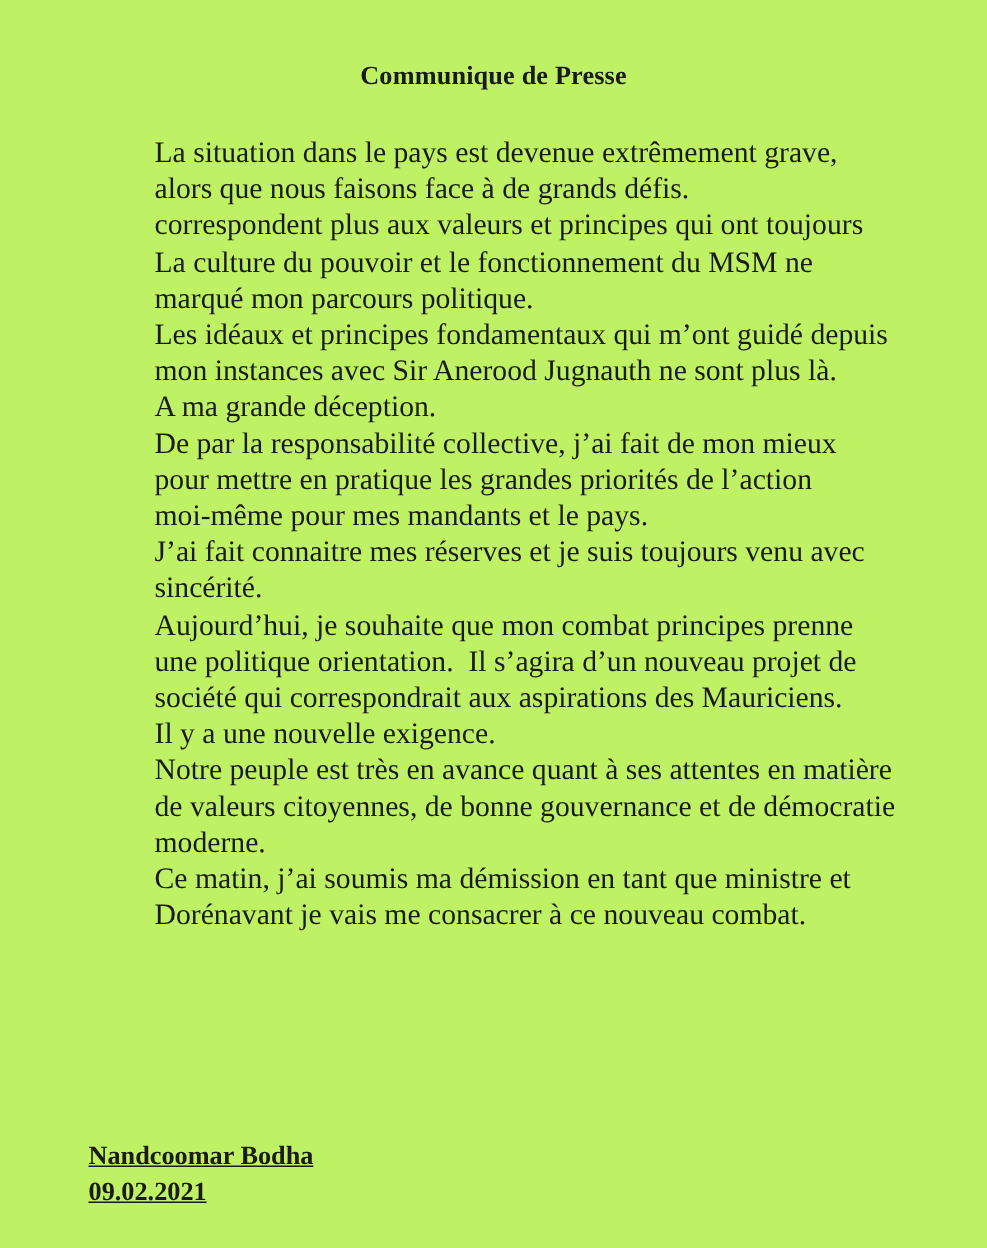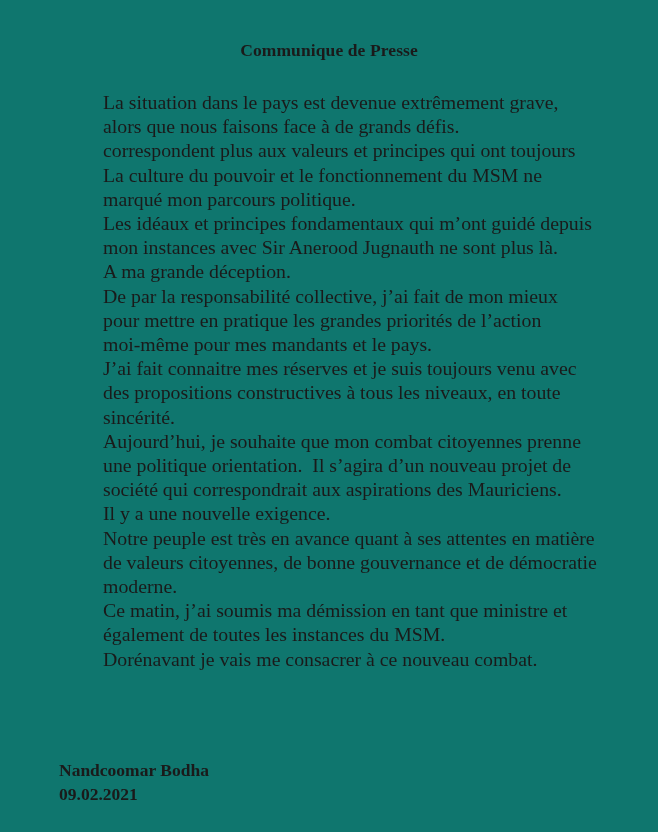--- a/index.html
+++ b/index.html
@@ -14,21 +14,21 @@
       position: relative;
       font-family: "Liberation Serif", "DejaVu Serif", serif;
       color: #1a1a1a;
     }
     .page {
       position: absolute;
       left: 0;
       top: 0;
       width: 658px;
       height: 832px;
-      background: #0f766e;
+      background: #bef264;
     }
     .title {
       position: absolute;
       left: 0;
       width: 658px;
       top: 40px;
       text-align: center;
       font-weight: bold;
       font-size: 17.5px;
       letter-spacing: 0.1px;
@@ -47,52 +47,50 @@
       margin-left: 44px;
     }
     .signature {
       position: absolute;
       left: 59px;
       top: 758px;
       font-weight: bold;
       font-size: 17.5px;
       line-height: 24px;
     }
-    .signature div { display: block; }
+    .signature div { display: block; text-decoration: underline; }
   </style>
 </head>
 <body>
 
 <div class="page">
   <div class="title">Communique de Presse</div>
 
   <div class="body-lines">
     <span class="line">La situation dans le pays est devenue extrêmement grave,</span>
     <span class="line">alors que nous faisons face à de grands défis.</span>
     <span class="line">correspondent plus aux valeurs et principes qui ont toujours</span>
     <span class="line">La culture du pouvoir et le fonctionnement du MSM ne</span>
     <span class="line">marqué mon parcours politique.</span>
     <span class="line">Les idéaux et principes fondamentaux qui m’ont guidé depuis</span>
     <span class="line">mon instances avec Sir Anerood Jugnauth ne sont plus là.</span>
     <span class="line">A ma grande déception.</span>
     <span class="line">De par la responsabilité collective, j’ai fait de mon mieux</span>
     <span class="line">pour mettre en pratique les grandes priorités de l’action</span>
     <span class="line">moi-même pour mes mandants et le pays.</span>
     <span class="line">J’ai fait connaitre mes réserves et je suis toujours venu avec</span>
-    <span class="line">des propositions constructives à tous les niveaux, en toute</span>
     <span class="line">sincérité.</span>
-    <span class="line">Aujourd’hui, je souhaite que mon combat citoyennes prenne</span>
+    <span class="line">Aujourd’hui, je souhaite que mon combat principes prenne</span>
     <span class="line">une politique orientation.  Il s’agira d’un nouveau projet de</span>
     <span class="line">société qui correspondrait aux aspirations des Mauriciens.</span>
     <span class="line">Il y a une nouvelle exigence.</span>
     <span class="line">Notre peuple est très en avance quant à ses attentes en matière</span>
     <span class="line">de valeurs citoyennes, de bonne gouvernance et de démocratie</span>
     <span class="line">moderne.</span>
     <span class="line">Ce matin, j’ai soumis ma démission en tant que ministre et</span>
-    <span class="line">également de toutes les instances du MSM.</span>
     <span class="line">Dorénavant je vais me consacrer à ce nouveau combat.</span>
   </div>
 
   <div class="signature">
     <div>Nandcoomar Bodha</div>
     <div>09.02.2021</div>
   </div>
 </div>
 
 </body></html>

